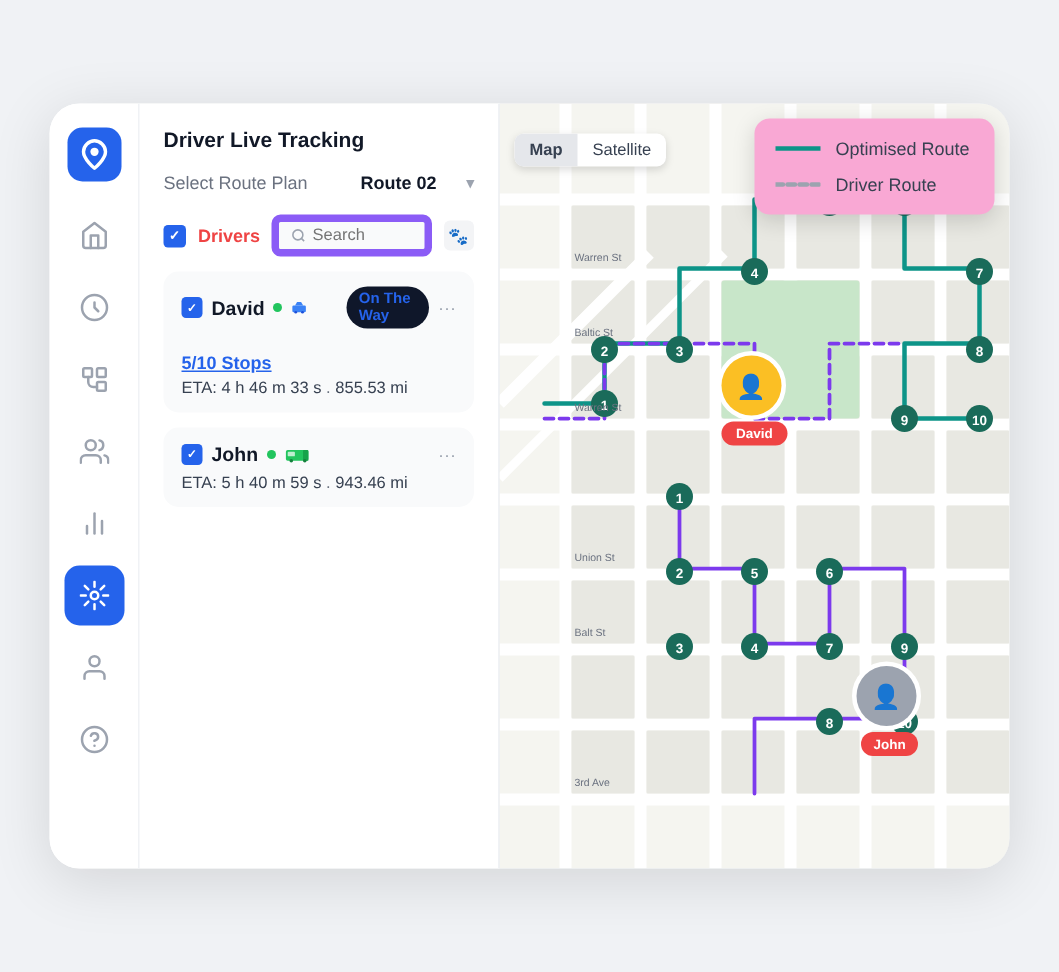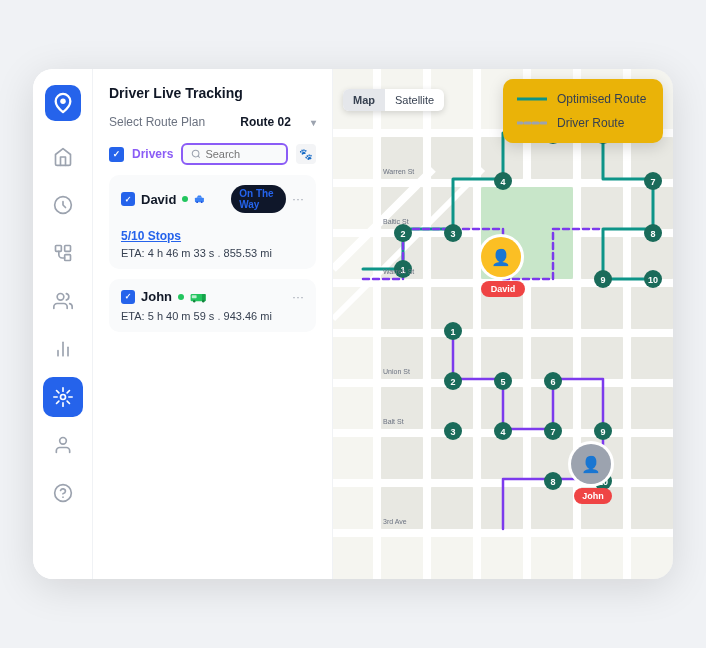--- a/index.html
+++ b/index.html
@@ -118,28 +118,28 @@
     }
     .drivers-checkbox::after {
       content: '✓';
       color: white;
       font-size: 9px;
       font-weight: bold;
     }
     .drivers-label {
       font-size: 12px;
       font-weight: 600;
-      color: #8b5cf6;
+      color: #ef4444;
     }
     .search-box {
       flex: 1;
       display: flex;
       align-items: center;
       background: #f9fafb;
-      border: 2px solid #8b5cf6;
+      border: 5px solid #8b5cf6;
       border-radius: 6px;
       padding: 3px 8px;
       gap: 4px;
     }
     .search-box input {
       border: none;
       background: transparent;
       font-size: 11px;
       color: #6b7280;
       outline: none;
@@ -262,21 +262,21 @@
     }
     .map-toggle-btn.active {
       background: #e5e7eb;
       font-weight: 600;
     }
     
     .legend-card {
       position: absolute;
       top: 10px;
       right: 10px;
-      background: #eab308;
+      background: #f9a8d4;
       border-radius: 10px;
       box-shadow: 0 4px 15px rgba(0,0,0,0.15);
       padding: 12px 14px;
       z-index: 20;
       min-width: 160px;
     }
     .legend-item {
       display: flex;
       align-items: center;
       gap: 10px;

